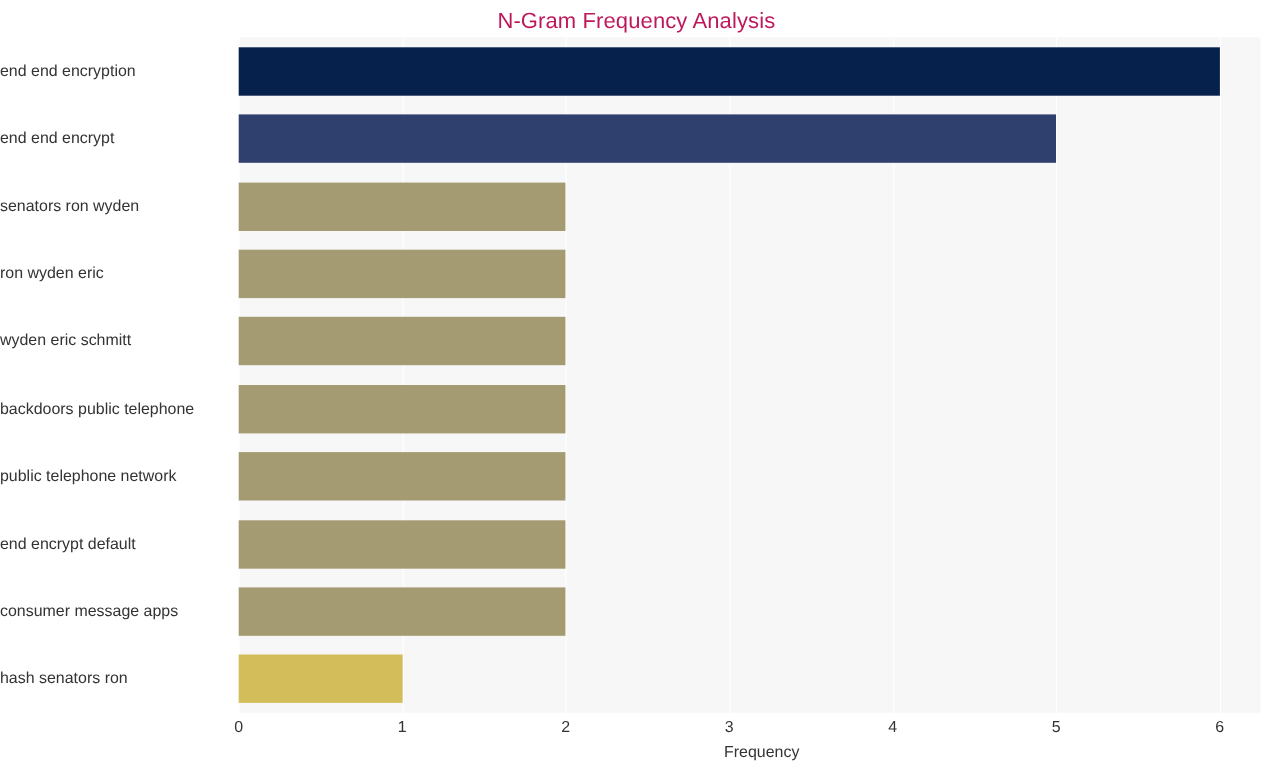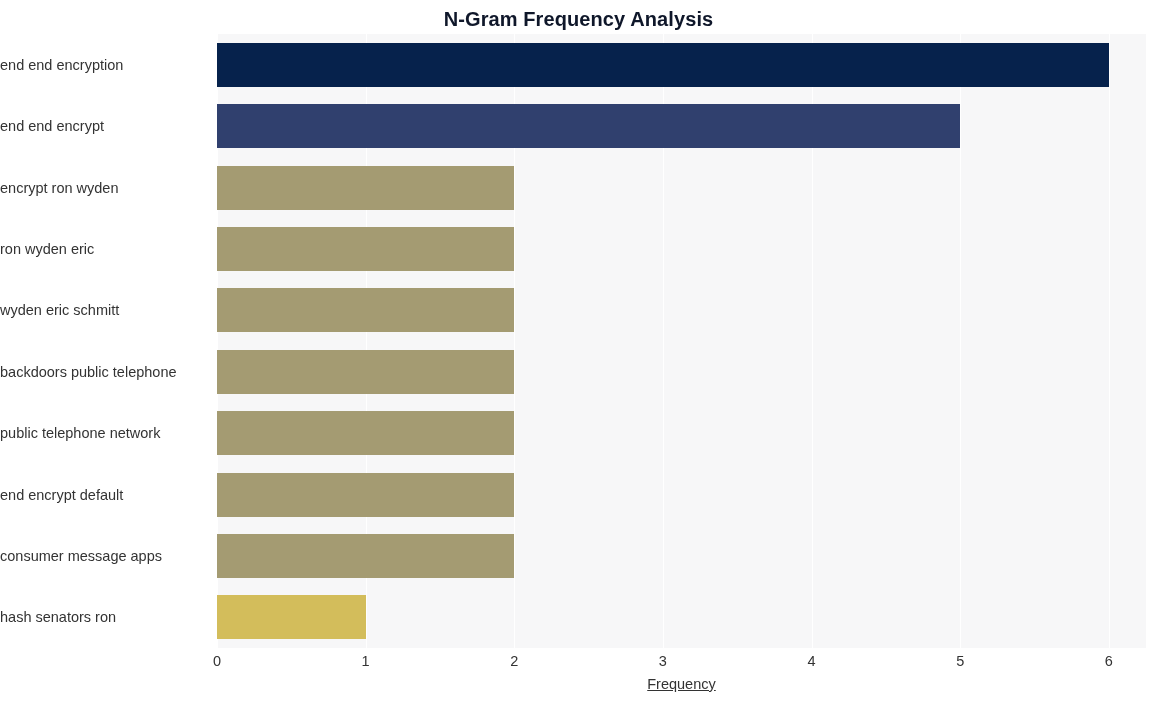--- a/index.html
+++ b/index.html
@@ -22,22 +22,22 @@
   }
 
   
   #chart-title {
     position: absolute;
     left: 0;
     top: 6px;
     width: 1157px;
     text-align: center;
     font-size: 20px;
-    font-weight: bold;
-    color: #0f172a;
+    font-weight: normal;
+    color: #be185d;
     letter-spacing: 0.1px;
     line-height: 26px;
   }
 
   
   #plot-area {
     position: absolute;
     left: 217px;
     top: 34px;
     width: 929px;
@@ -91,28 +91,27 @@
     position: absolute;
     top: 0;
     transform: translateX(-50%);
     font-size: 14.5px;
     color: #333333;
     line-height: 18px;
   }
 
   #x-axis-title {
     position: absolute;
-    left: 217px;
+    left: 228px;
     top: 675px;
     width: 929px;
     text-align: center;
     font-size: 14.5px;
     color: #333333;
     line-height: 18px;
-    text-decoration: underline;
   }
 </style>
 </head>
 <body>
 
 <div id="figure" style="background: rgb(255, 255, 255);">
 
   <div id="chart-title">N-Gram Frequency Analysis</div>
 
   <div id="plot-area" style="background: rgb(247, 247, 248);">
@@ -135,21 +134,21 @@
         <div class="bar" title="public telephone network: 2" style="top: 377.1px; width: 297.28px; background: rgb(164, 155, 114);"></div>
         <div class="bar" title="end encrypt default: 2" style="top: 438.5px; width: 297.28px; background: rgb(164, 155, 114);"></div>
         <div class="bar" title="consumer message apps: 2" style="top: 499.9px; width: 297.28px; background: rgb(164, 155, 114);"></div>
         <div class="bar" title="hash senators ron: 1" style="top: 561.3px; width: 148.64px; background: rgb(211, 189, 91);"></div>
       </div>
   </div>
 
   <div id="y-labels">
       <div class="y-label" style="top: 21.7px;">end end encryption</div>
       <div class="y-label" style="top: 83.1px; padding-left: 48px;">end end encrypt</div>
-      <div class="y-label" style="top: 144.5px;">encrypt ron wyden</div>
+      <div class="y-label" style="top: 144.5px;">senators ron wyden</div>
       <div class="y-label" style="top: 205.9px;">ron wyden eric</div>
       <div class="y-label" style="top: 267.3px;">wyden eric schmitt</div>
       <div class="y-label" style="top: 328.7px;">backdoors public telephone</div>
       <div class="y-label" style="top: 390.1px;">public telephone network</div>
       <div class="y-label" style="top: 451.5px;">end encrypt default</div>
       <div class="y-label" style="top: 512.9px;">consumer message apps</div>
       <div class="y-label" style="top: 574.3px;">hash senators ron</div>
     </div>
 
   <div id="x-ticks">

